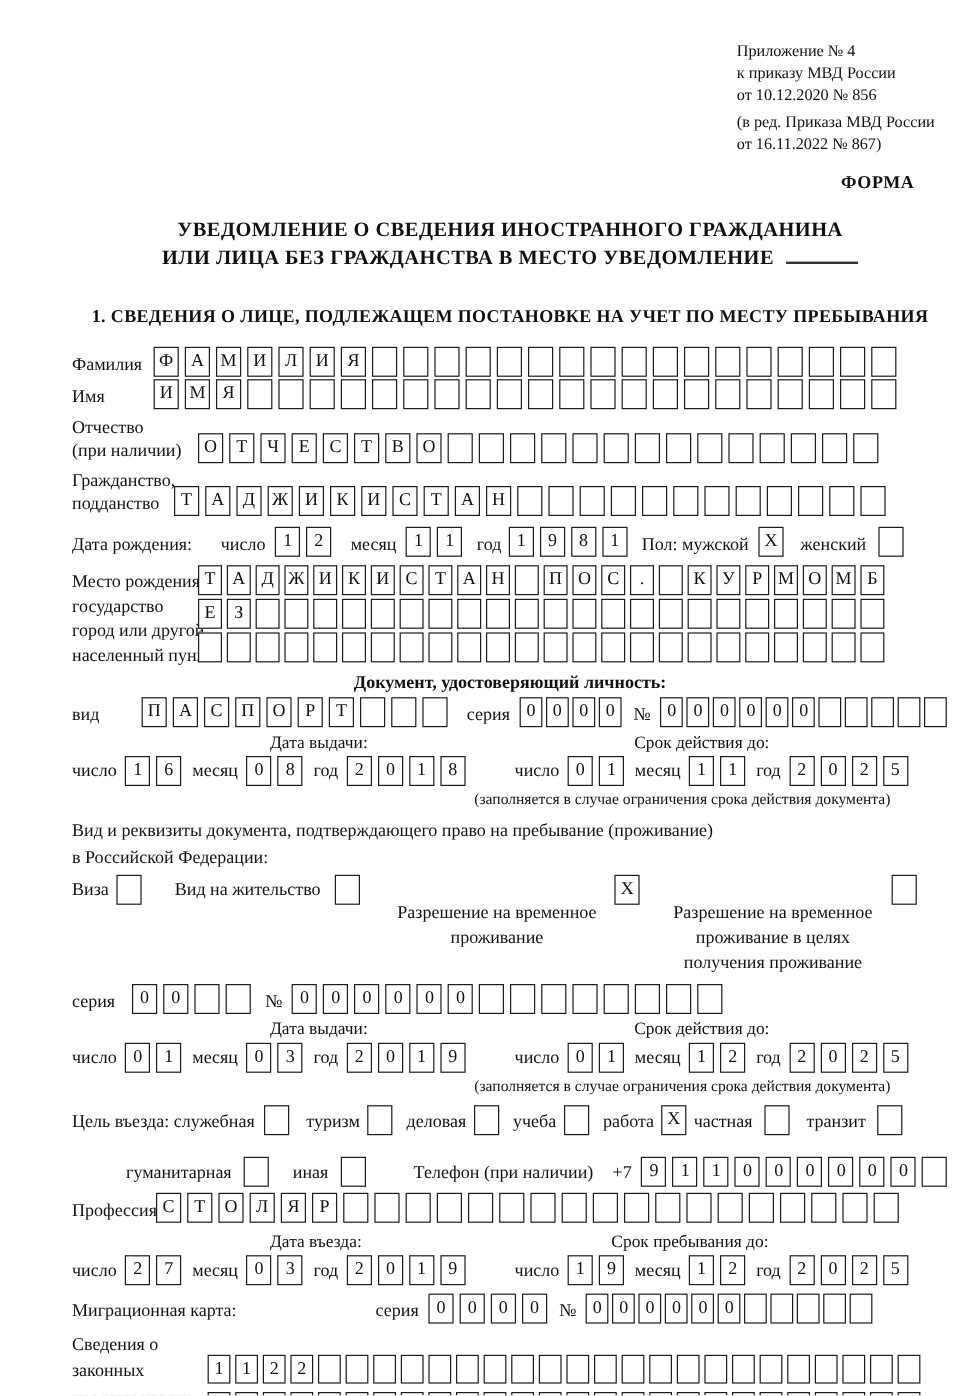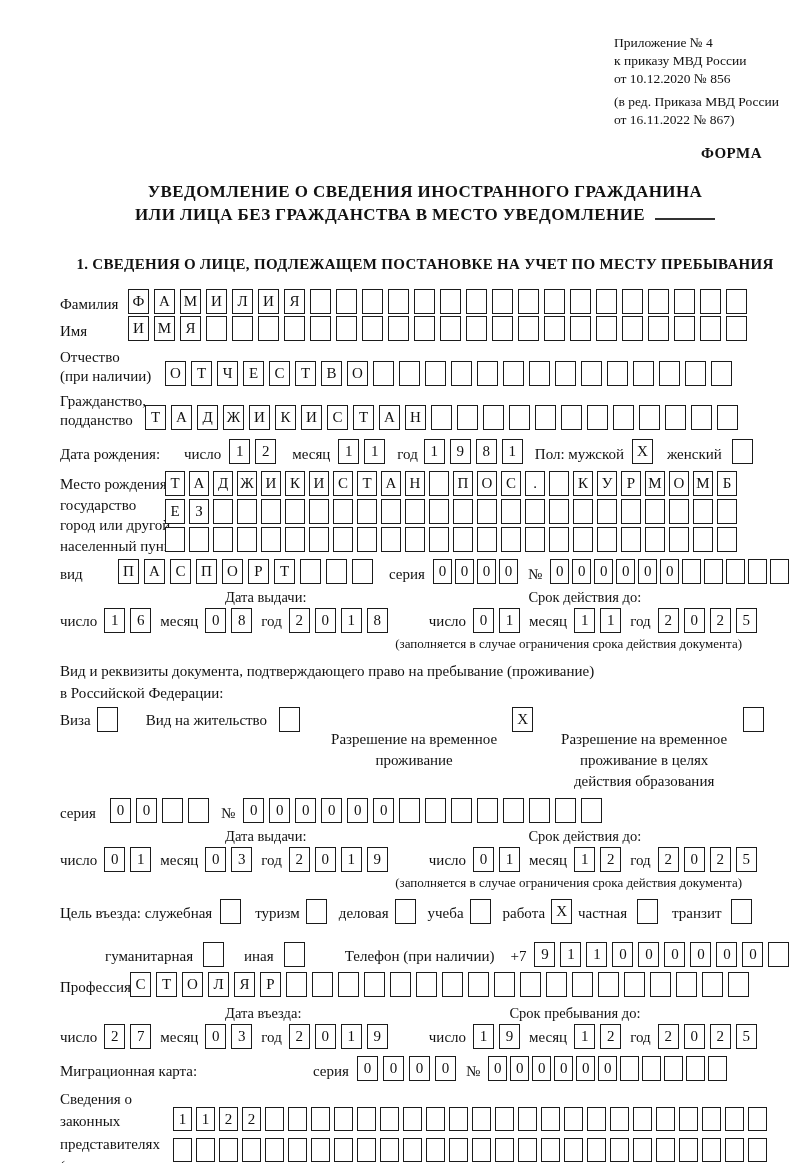--- a/index.html
+++ b/index.html
@@ -313,20 +313,21 @@
             <span class="cell"></span>
             <span class="cell"></span>
             <span class="cell"></span>
             <span class="cell"></span>
             <span class="cell"></span>
             <span class="cell"></span>
           </div>
     </div>
   </div>
 
+  <div class="docheader">Документ, удостоверяющий личность:</div>
 
   <div class="row" style="margin-top:3px">
     <span class="lab w58">вид</span>
     <span class="cells">
           <span class="cell">П</span>
           <span class="cell">А</span>
           <span class="cell">С</span>
           <span class="cell">П</span>
           <span class="cell">О</span>
           <span class="cell">Р</span>
@@ -421,21 +422,21 @@
     <span class="lab pc pcw1 ml24">
       <span>Разрешение на временное</span><br>
       <span>проживание</span>
     </span>
     <span class="cells ml8">
           <span class="cell">X</span>
         </span>
     <span class="lab pc pcw2 ml20">
       <span>Разрешение на временное</span><br>
       <span>проживание в целях</span><br>
-      <span>действия образования</span>
+      <span>получения проживание</span>
     </span>
     <span class="cells ml8">
           <span class="cell"></span>
         </span>
   </div>
 
   <div class="row" style="margin-top:6px">
     <span class="lab" style="width:50px">серия</span>
     <span class="cells">
           <span class="cell">0</span>

